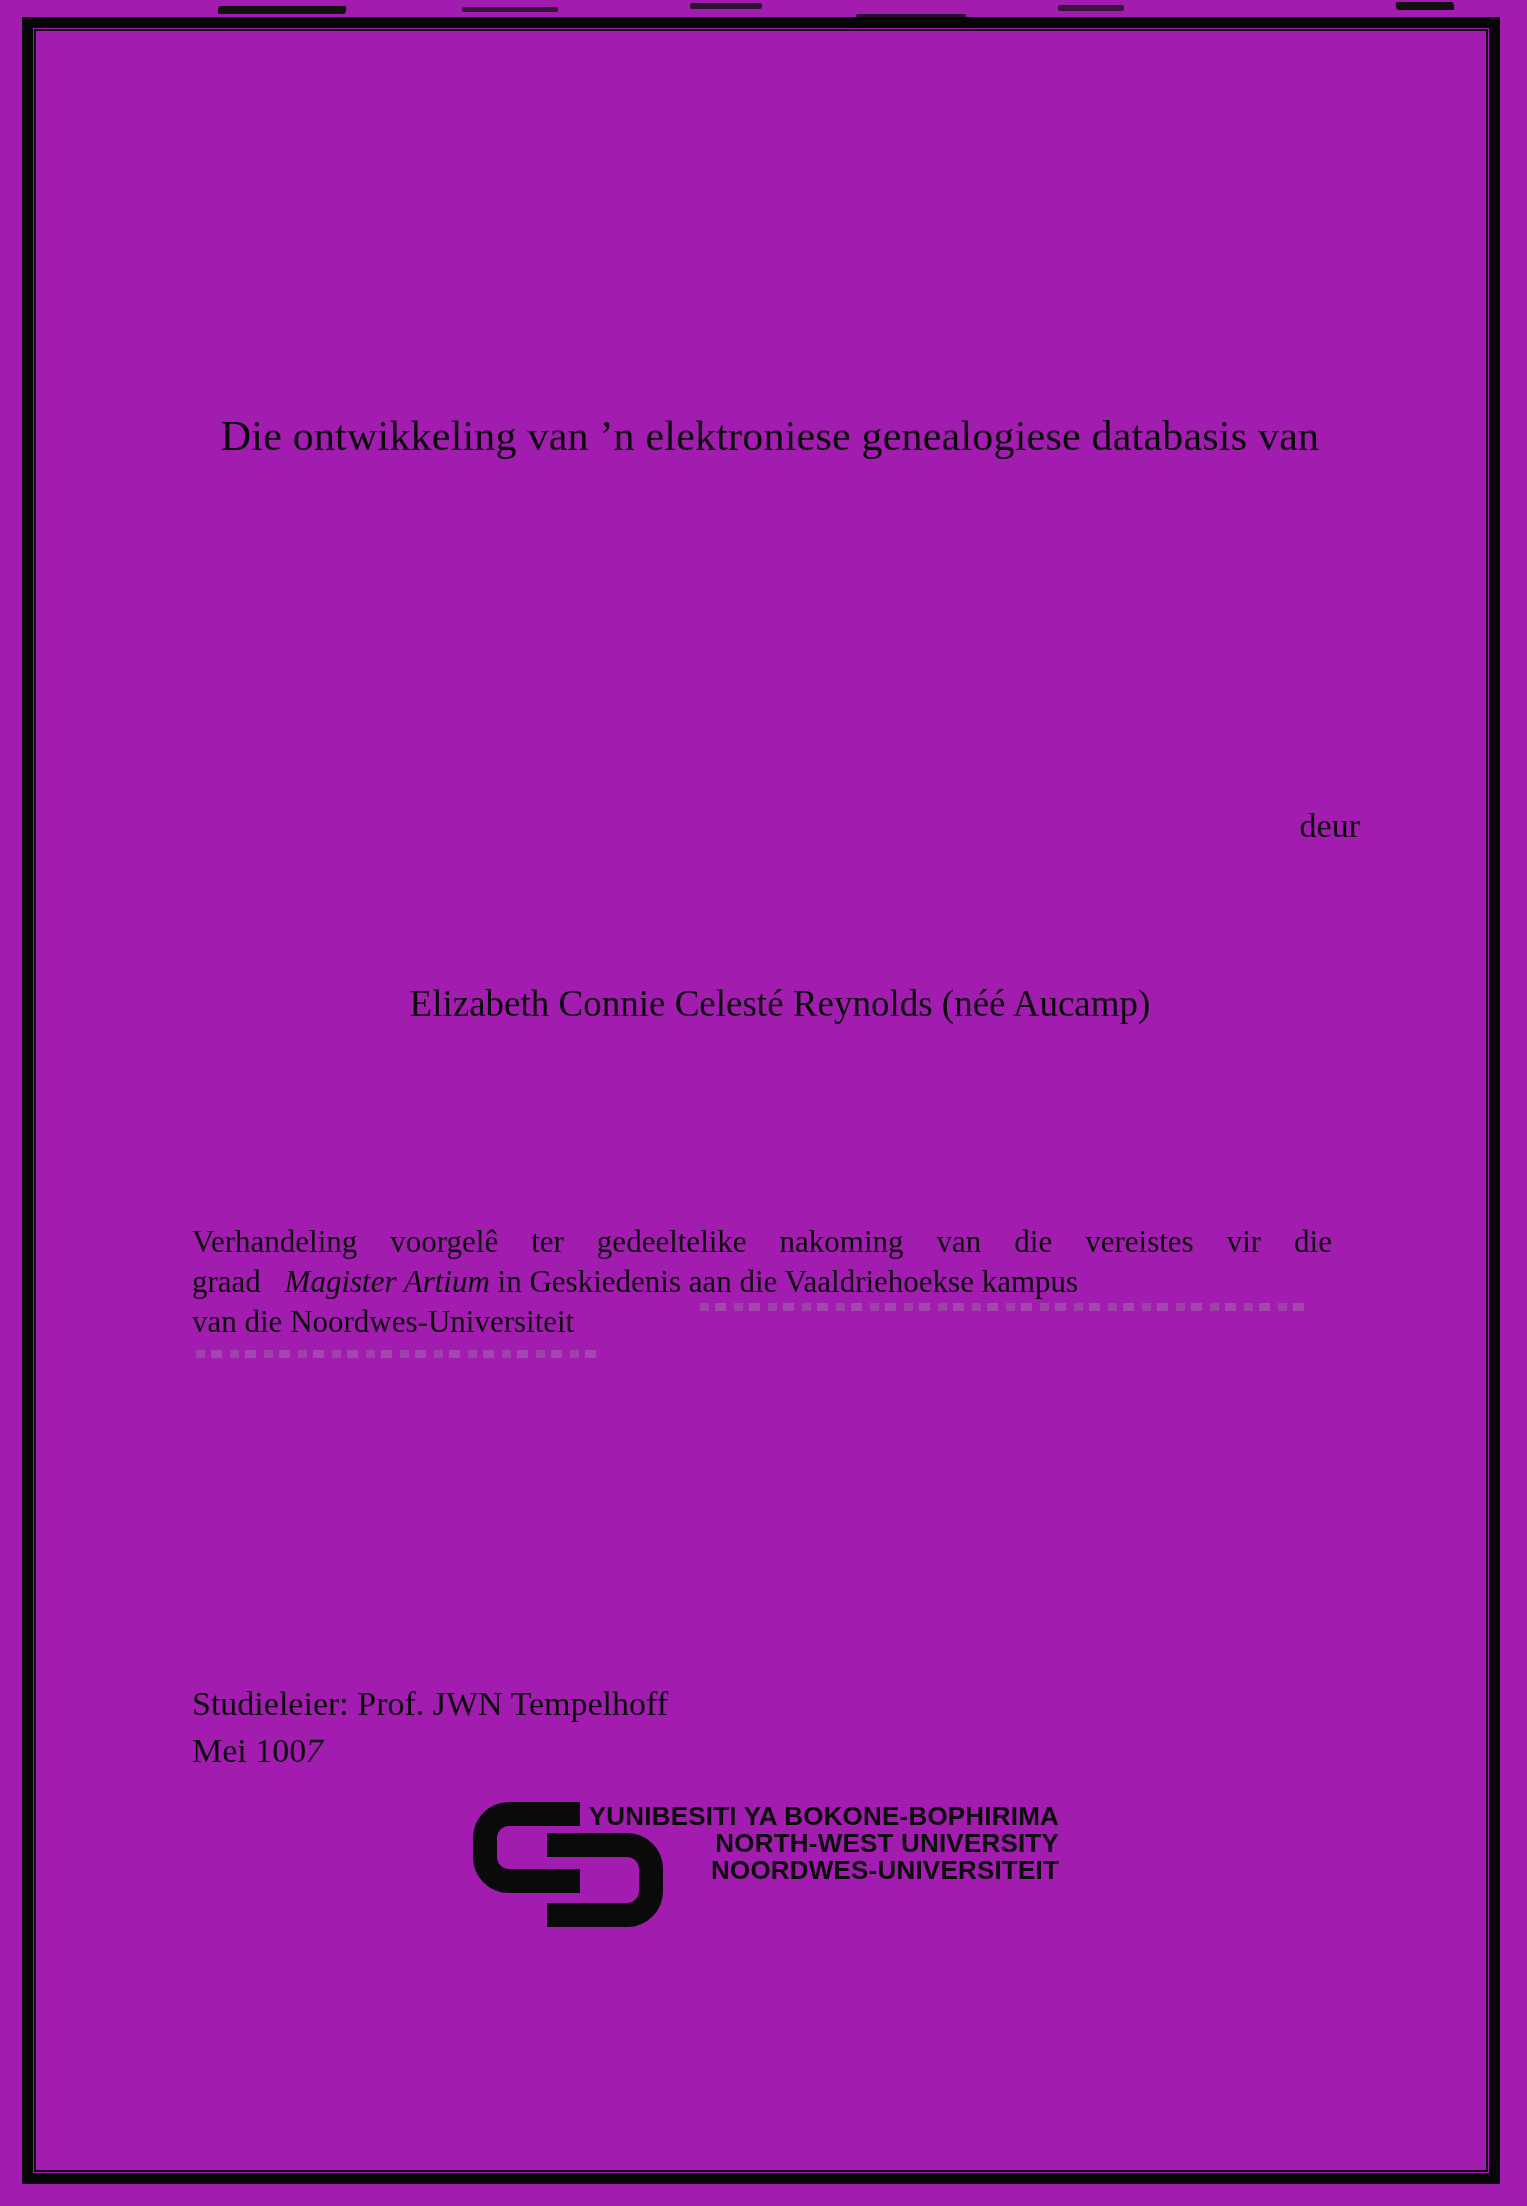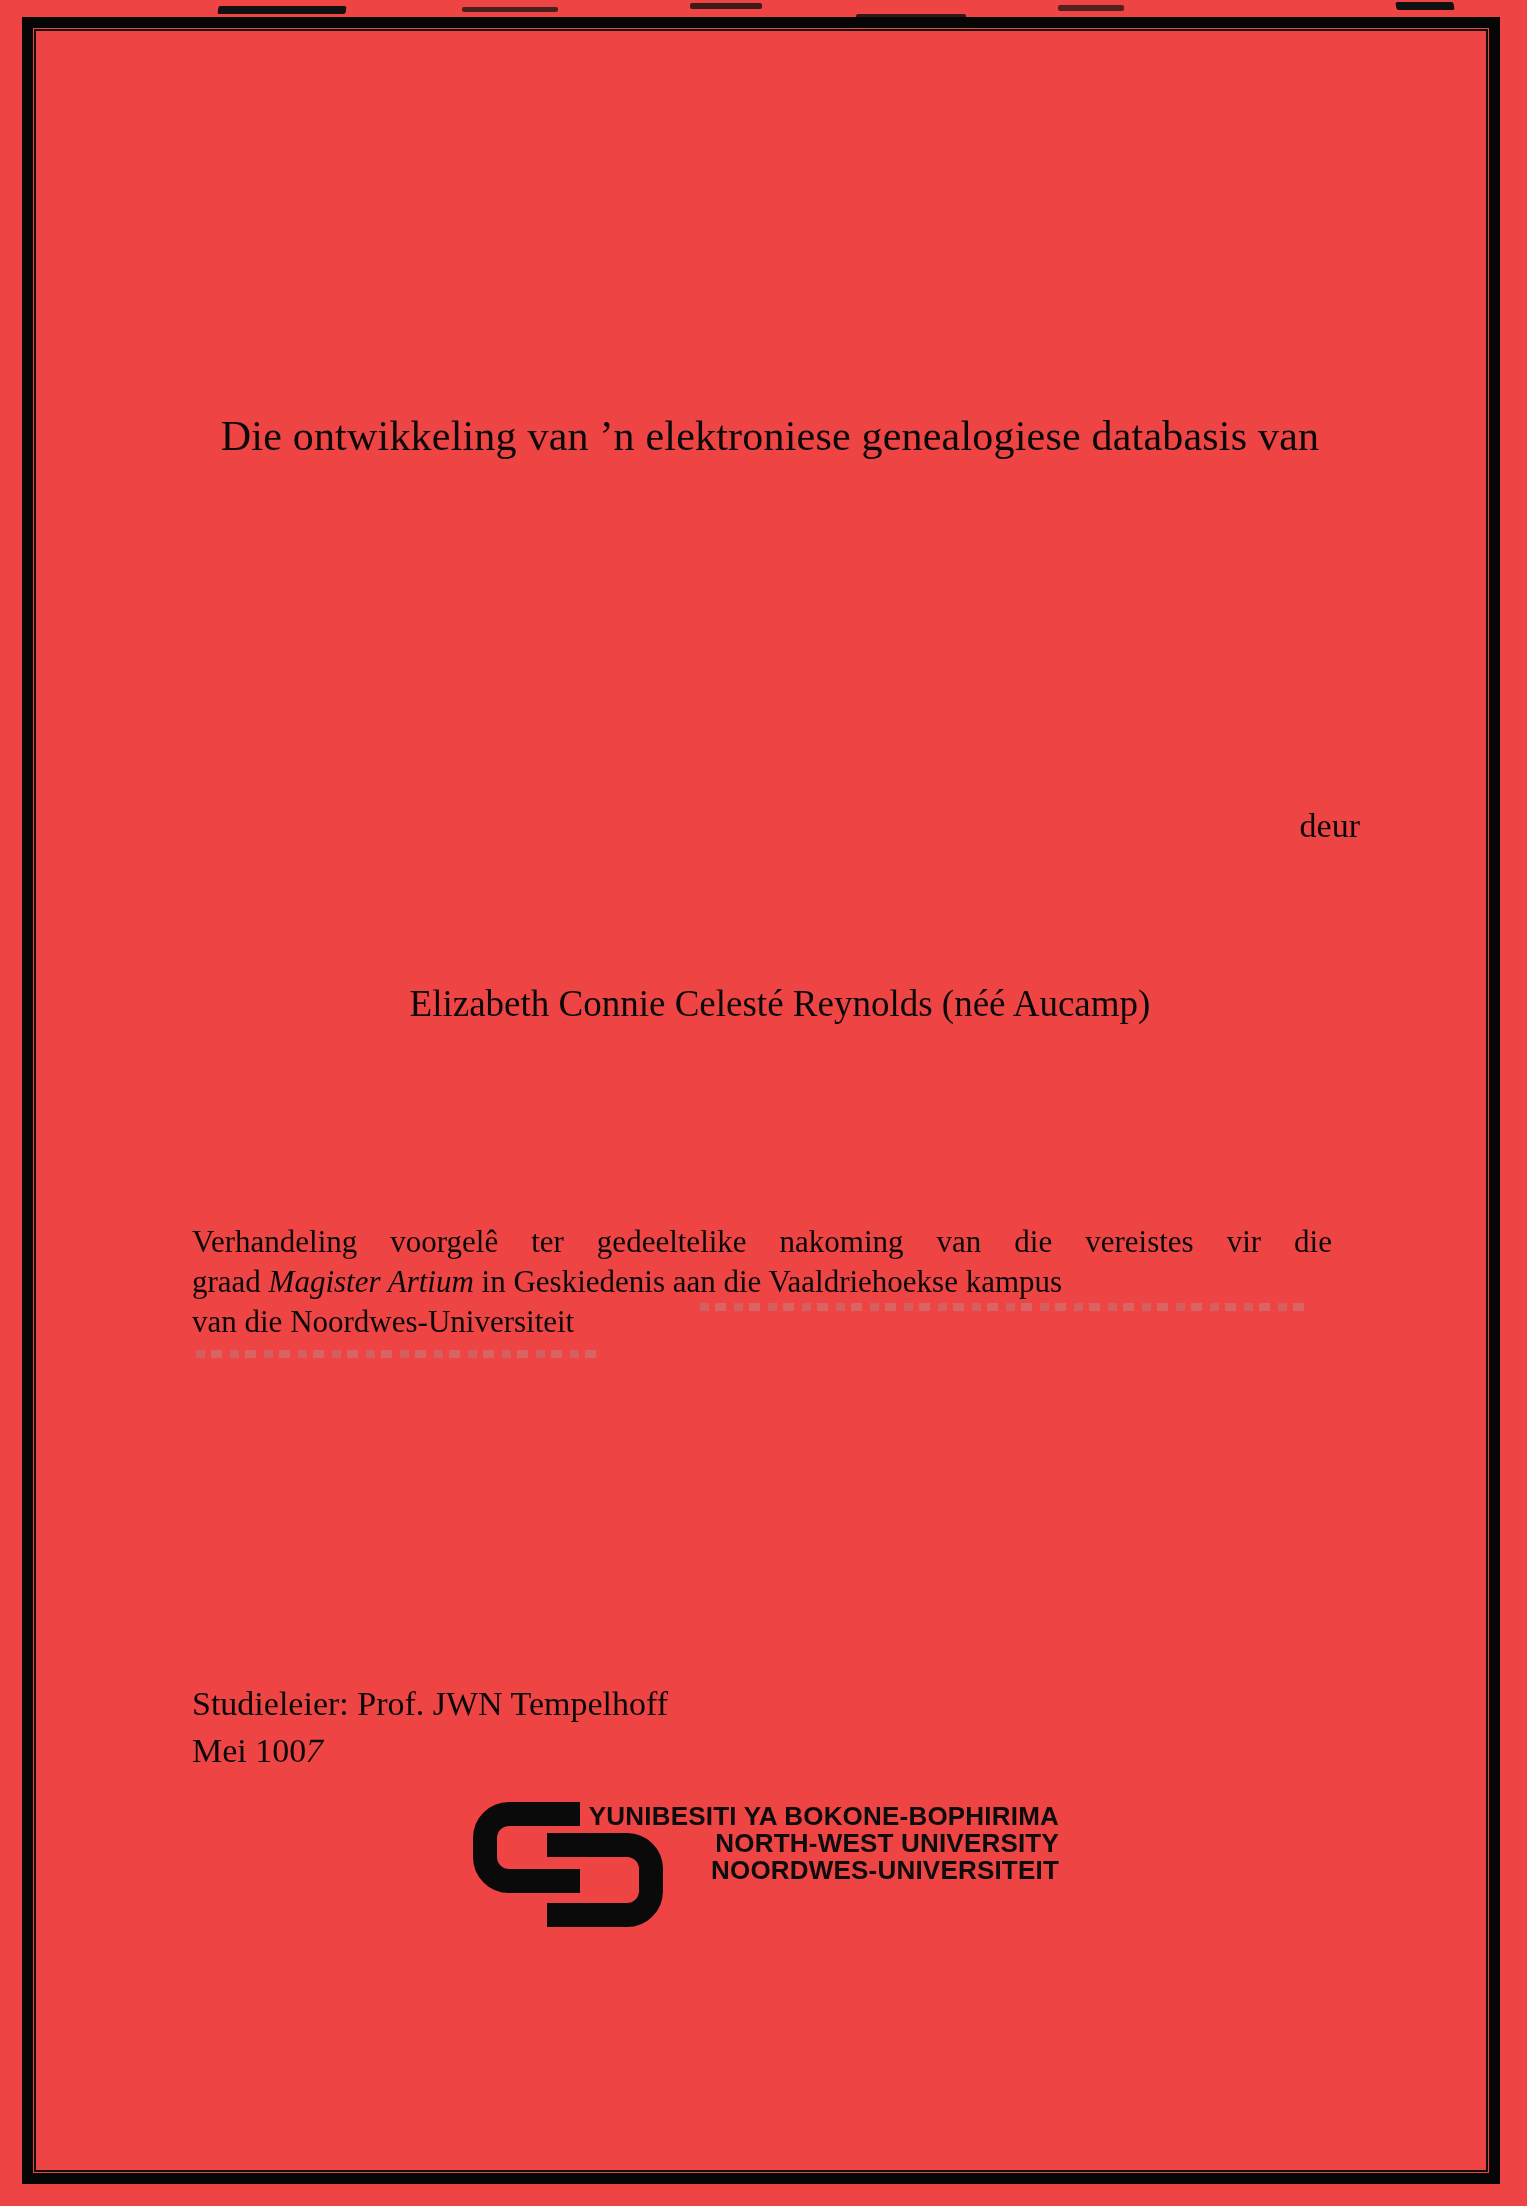--- a/index.html
+++ b/index.html
@@ -4,21 +4,21 @@
 <style>
   html, body {
     margin: 0;
     padding: 0;
     background: #ffffff;
   }
   .page {
     position: relative;
     width: 1527px;
     height: 2206px;
-    background: #ef4444;
+    background: #a21caf;
     font-family: "Liberation Serif", "DejaVu Serif", serif;
     color: #0a0a0a;
     overflow: hidden;
   }
 
   
   .frame-outer {
     position: absolute;
     left: 22px; top: 17px; right: 27px; bottom: 22px;
     border: 11px solid #060606;
@@ -83,21 +83,21 @@
   .declaration {
     position: absolute;
     left: 192px; top: 1222px; width: 1140px;
     font-size: 31px;
     line-height: 40px;
   }
   .decl-line-justified {
     text-align: justify;
     text-align-last: justify;
   }
-  .italic { font-style: italic; }
+  .italic { font-style: italic; margin-left: 16px; }
   .supervisor-block {
     position: absolute;
     left: 192px; top: 1644px; width: 900px;
     font-size: 34px;
     line-height: 47px;
     margin-top: 36px;
   }
   .date-seven { display: inline-block; transform: skewX(-12deg); }
 
   

